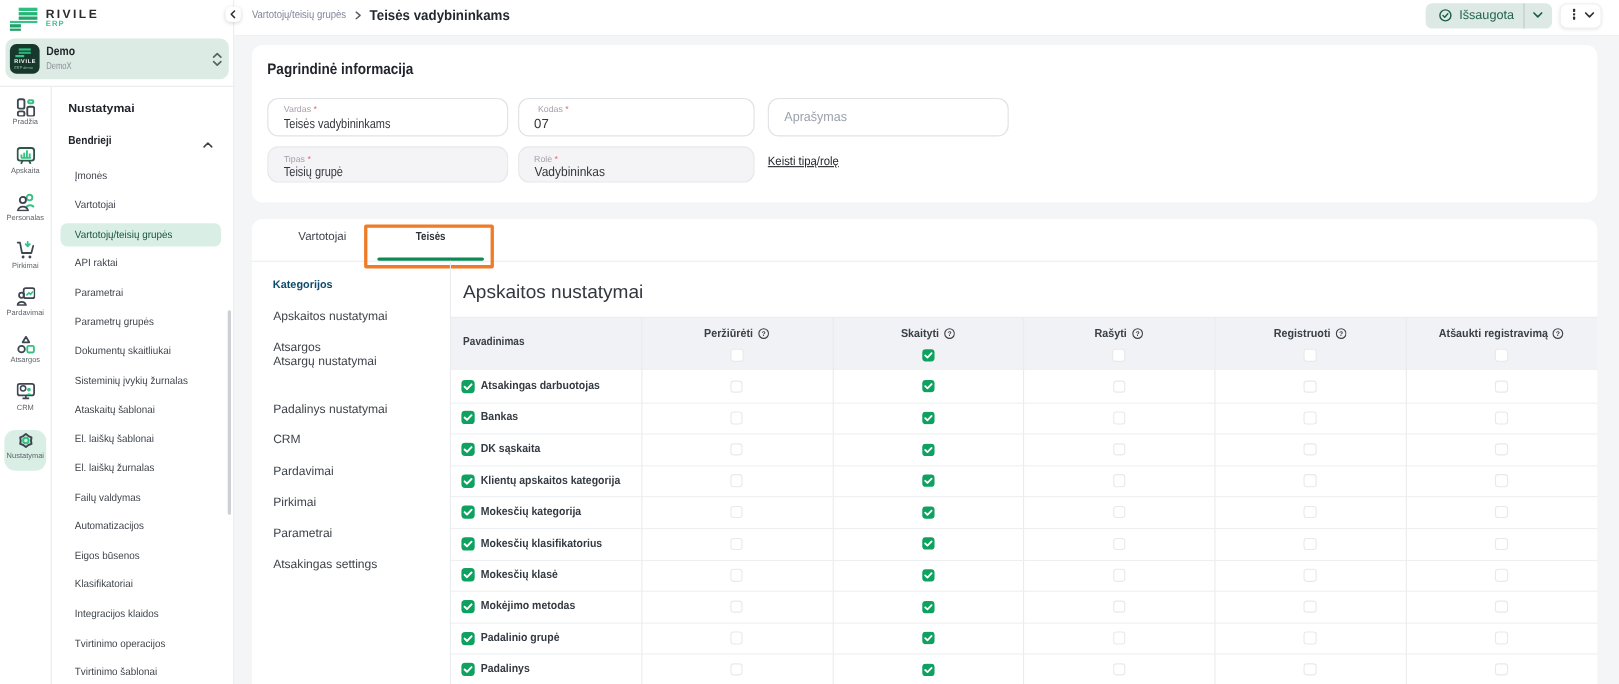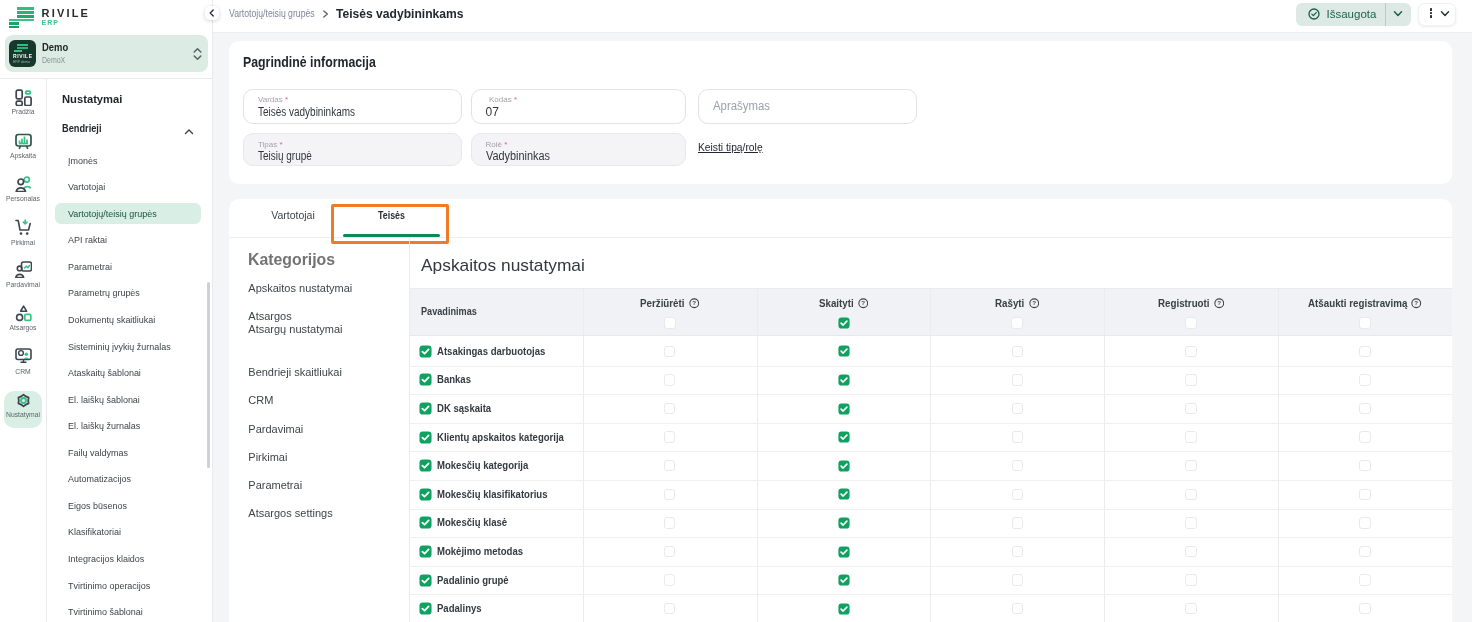--- a/index.html
+++ b/index.html
@@ -155,30 +155,30 @@
 <div class="abs" style="left:470.5px;top:132.5px;width:215.5px;height:33px;background:#f4f4f6;border:1px solid #e8e8ec;border-radius:10px"></div>
 <div class="abs" style="left:485.5px;top:138.5px;font-size:8px;line-height:11px;color:#a89fab;white-space:nowrap">Rolė <span style="color:#e8607a">*</span></div>
 <div class="abs" style="left:485.5px;top:143.5px;font-size:12px;line-height:24px;color:#33363c;font-weight:400;white-space:nowrap;transform:scaleX(0.908);transform-origin:0 50%">Vadybininkas</div>
 <div class="abs" style="left:698px;top:136px;font-size:11px;line-height:22px;color:#23272e;font-weight:400;white-space:nowrap;text-decoration:underline;transform:scaleX(0.935);transform-origin:0 50%">Keisti tipą/rolę</div>
 <div class="abs" style="left:229px;top:199px;width:1223px;height:423px;background:#fff;border-radius:10px 10px 0 0"></div>
 <div class="abs" style="left:229px;top:236.5px;width:1223px;height:1px;background:#ebedef"></div>
 <div class="abs" style="left:271.203125px;top:204.5px;font-size:10.5px;line-height:21.0px;color:#3e444c;font-weight:400;white-space:nowrap">Vartotojai</div>
 <div class="abs" style="left:378.0px;top:204.5px;font-size:10.5px;line-height:21.0px;color:#2b3036;font-weight:700;white-space:nowrap;transform:scaleX(0.846);transform-origin:0 50%">Teisės</div>
 <div class="abs" style="left:343px;top:234px;width:97px;height:2.5px;background:#0c8a54;border-radius:2px"></div>
 <div class="abs" style="left:330.5px;top:204px;width:118px;height:39.5px;border:3.5px solid #f07b26;border-radius:2px"></div>
-<div class="abs" style="left:248.3px;top:245.5px;font-size:16px;line-height:28px;color:#737373;font-weight:700;white-space:nowrap;transform:scaleX(0.989);transform-origin:0 50%">Kategorijos</div>
+<div class="abs" style="left:248.3px;top:245.5px;font-size:10px;line-height:28px;color:#0c4a6e;font-weight:700;white-space:nowrap;transform:scaleX(0.989);transform-origin:0 50%">Kategorijos</div>
 <div class="abs" style="left:248.3px;top:276.8px;font-size:11px;line-height:22px;color:#3f444b;font-weight:400;white-space:nowrap">Apskaitos nustatymai</div>
 <div class="abs" style="left:248.3px;top:304.95px;font-size:11px;line-height:22px;color:#3f444b;font-weight:400;white-space:nowrap">Atsargos</div>
 <div class="abs" style="left:248.3px;top:318px;font-size:11px;line-height:22px;color:#3f444b;font-weight:400;white-space:nowrap">Atsargų nustatymai</div>
-<div class="abs" style="left:248.3px;top:361.24999999999994px;font-size:11px;line-height:22px;color:#3f444b;font-weight:400;white-space:nowrap">Bendrieji skaitliukai</div>
+<div class="abs" style="left:248.3px;top:361.24999999999994px;font-size:11px;line-height:22px;color:#3f444b;font-weight:400;white-space:nowrap">Padalinys nustatymai</div>
 <div class="abs" style="left:248.3px;top:389.3999999999999px;font-size:11px;line-height:22px;color:#3f444b;font-weight:400;white-space:nowrap">CRM</div>
 <div class="abs" style="left:248.3px;top:417.5499999999999px;font-size:11px;line-height:22px;color:#3f444b;font-weight:400;white-space:nowrap">Pardavimai</div>
 <div class="abs" style="left:248.3px;top:445.6999999999999px;font-size:11px;line-height:22px;color:#3f444b;font-weight:400;white-space:nowrap">Pirkimai</div>
 <div class="abs" style="left:248.3px;top:473.84999999999985px;font-size:11px;line-height:22px;color:#3f444b;font-weight:400;white-space:nowrap">Parametrai</div>
-<div class="abs" style="left:248.3px;top:501.9999999999999px;font-size:11px;line-height:22px;color:#3f444b;font-weight:400;white-space:nowrap">Atsargos settings</div>
+<div class="abs" style="left:248.3px;top:501.9999999999999px;font-size:11px;line-height:22px;color:#3f444b;font-weight:400;white-space:nowrap">Atsakingas settings</div>
 <div class="abs" style="left:409px;top:237px;width:1px;height:385px;background:#e9ebee"></div>
 <div class="abs" style="left:420.8px;top:249.3px;font-size:17px;line-height:34px;color:#33383f;font-weight:400;white-space:nowrap;transform:scaleX(1.020);transform-origin:0 50%">Apskaitos nustatymai</div>
 <div class="abs" style="left:410px;top:288.5px;width:1042px;height:46.5px;background:#f0f2f5"></div>
 <div class="abs" style="left:410px;top:287.5px;width:1042px;height:1px;background:#e9ebee"></div>
 <div class="abs" style="left:410px;top:335px;width:1042px;height:1px;background:#e7e9ec"></div>
 <div class="abs" style="left:582.8px;top:288.5px;width:1px;height:333.5px;background:#e9ebee"></div>
 <div class="abs" style="left:756.6px;top:288.5px;width:1px;height:333.5px;background:#e9ebee"></div>
 <div class="abs" style="left:930.4px;top:288.5px;width:1px;height:333.5px;background:#e9ebee"></div>
 <div class="abs" style="left:1104.2px;top:288.5px;width:1px;height:333.5px;background:#e9ebee"></div>
 <div class="abs" style="left:1278px;top:288.5px;width:1px;height:333.5px;background:#e9ebee"></div>

